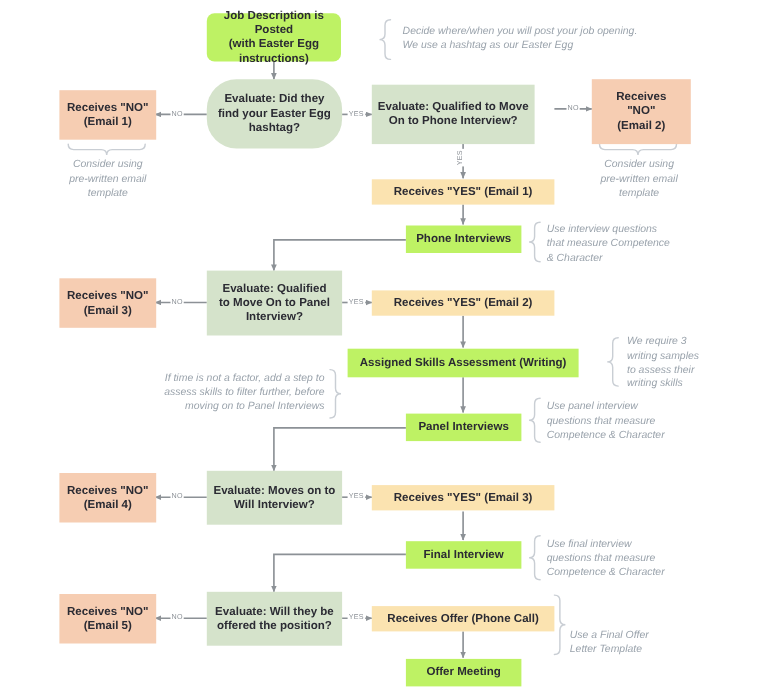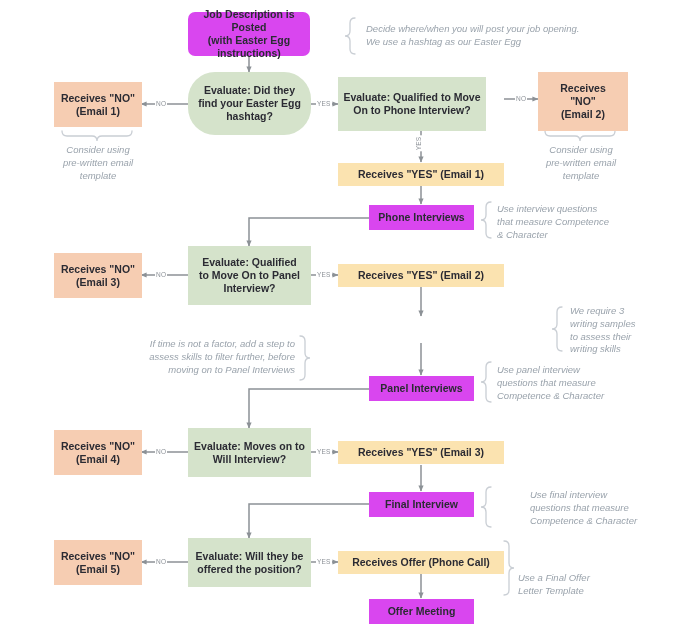--- a/index.html
+++ b/index.html
@@ -4,21 +4,21 @@
 <style>
   html,body{margin:0;padding:0;background:#ffffff;}
   body{width:694px;height:633px;position:relative;overflow:hidden;
        font-family:"Liberation Sans","DejaVu Sans",sans-serif;}
   #canvas{position:absolute;left:0;top:0;width:694px;height:633px;}
   svg.lines{position:absolute;left:0;top:0;width:694px;height:633px;pointer-events:none;}
 
   .node{position:absolute;box-sizing:border-box;display:flex;align-items:center;
         justify-content:center;text-align:center;color:#2b2b33;font-weight:bold;
         font-size:10.5px;line-height:1.22;padding:3px 5px;}
-  .blue   {background:#d946ef;justify-content:center;}
+  .blue   {background:#bef264;justify-content:center;}
   .green  {background:#d5e3cb;}
   .orange {background:#f6cdb2;}
   .yellow {background:#fbe3b0;}
   .rounded{border-radius:7px;}
 
   .note{position:absolute;color:#9aa3ac;font-size:9.5px;line-height:1.35;
         font-style:italic;}
   .note.right{text-align:left;}
   .note.center{text-align:center;}
   .note.rightalign{text-align:right;}
@@ -188,20 +188,23 @@
     </div>
   </div>
 
   <div class="node yellow" style="left:338px;top:264px;width:166px;height:23px;">
     <span>Receives "YES" (Email 2)</span>
   </div>
 
   <div class="edgelabel" style="left:155px;top:271px;">NO</div>
   <div class="edgelabel" style="left:316px;top:271px;">YES</div>
 
+  <div class="node blue" style="left:316px;top:317px;width:210px;height:26px;">
+    <span>Assigned Skills Assessment (Writing)</span>
+  </div>
 
   <div class="note right" style="left:570px;top:305px;width:100px;">
     <div>We require 3</div>
     <div>writing samples</div>
     <div>to assess their</div>
     <div>writing skills</div>
   </div>
 
   <div class="note rightalign" style="left:110px;top:338px;width:185px;">
     <div>If time is not a factor, add a step to</div>
@@ -237,21 +240,21 @@
     <span>Receives "YES" (Email 3)</span>
   </div>
 
   <div class="edgelabel" style="left:155px;top:448px;">NO</div>
   <div class="edgelabel" style="left:316px;top:448px;">YES</div>
 
   <div class="node blue" style="left:369px;top:492px;width:105px;height:25px;">
     <span>Final Interview</span>
   </div>
 
-  <div class="note right" style="left:497px;top:489px;width:145px;margin-left:33px;">
+  <div class="note right" style="left:497px;top:489px;width:145px;">
     <div>Use final interview</div>
     <div>questions that measure</div>
     <div>Competence &amp; Character</div>
   </div>
 
   <div class="node orange" style="left:54px;top:540px;width:88px;height:45px;">
     <div>
       <div>Receives "NO"</div>
       <div>(Email 5)</div>
     </div>

